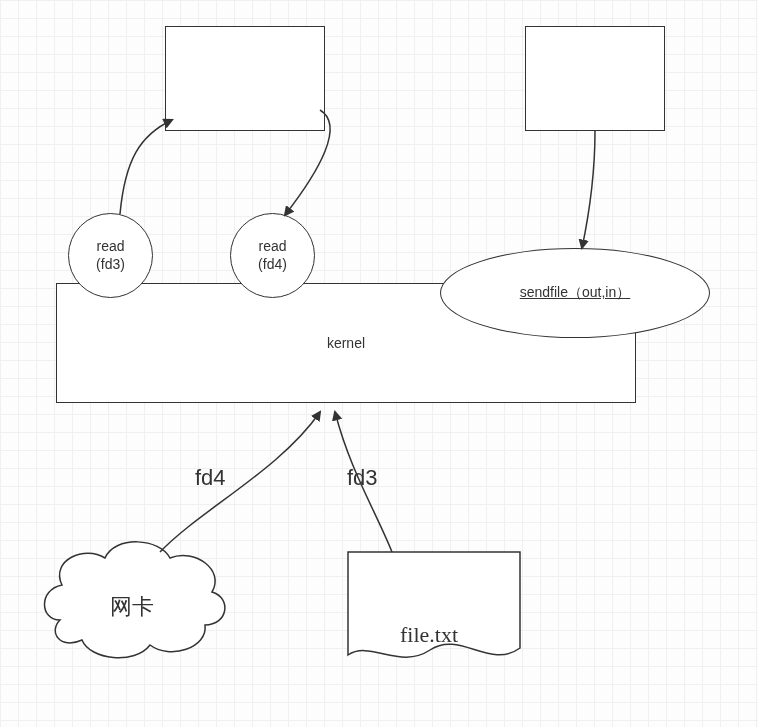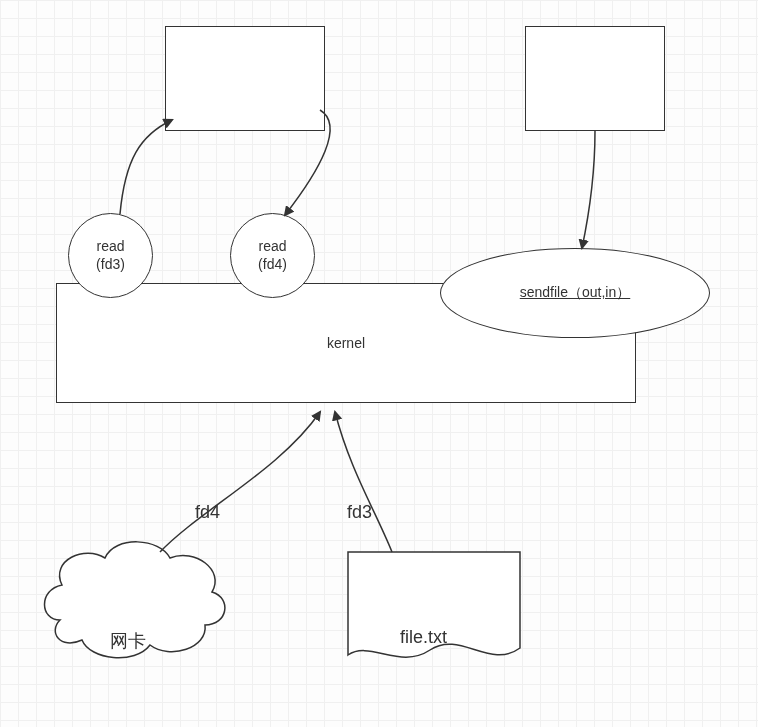--- a/index.html
+++ b/index.html
@@ -24,24 +24,23 @@
     justify-content: center;
     text-align: center;
     font-size: 14px;
     color: #333;
   }
   .rect { }
   .circle { border-radius: 50%; line-height: 1.25; }
   .ellipse { border-radius: 50%; text-decoration: underline; }
   .label {
     position: absolute;
-    font-size: 18px;
+    font-size: 22px;
     color: #333;
     background: transparent;
-    margin-top: 37px;
   }
   svg.overlay {
     position: absolute;
     top: 0; left: 0;
     width: 758px; height: 727px;
     pointer-events: none;
   }
 </style>
 </head>
 <body>
@@ -82,21 +81,21 @@
 <div class="label" style="left:110px; top:592px;text-align:right;">网卡</div>
 
 <svg class="overlay">
   <path d="M 348 552
            L 520 552
            L 520 648
            C 490 670, 460 630, 430 650
            C 400 670, 370 640, 348 655
            L 348 552 Z" fill="#fff" stroke="#333" stroke-width="1.5"></path>
 </svg>
-<div class="label" style="left:400px; top:590px;">file.txt</div>
+<div class="label" style="left:400px; top:622px;font-family:Liberation Serif, serif;">file.txt</div>
 
 <div class="label" style="left:195px; top:465px;">fd4</div>
 <div class="label" style="left:347px; top:465px;">fd3</div>
 
 <svg class="overlay">
   <defs>
     <marker id="arrow" viewBox="0 0 10 10" refX="8" refY="5" markerWidth="7" markerHeight="7" orient="auto-start-reverse">
       <path d="M 0 0 L 10 5 L 0 10 z" fill="#333"></path>
     </marker>
   </defs>

